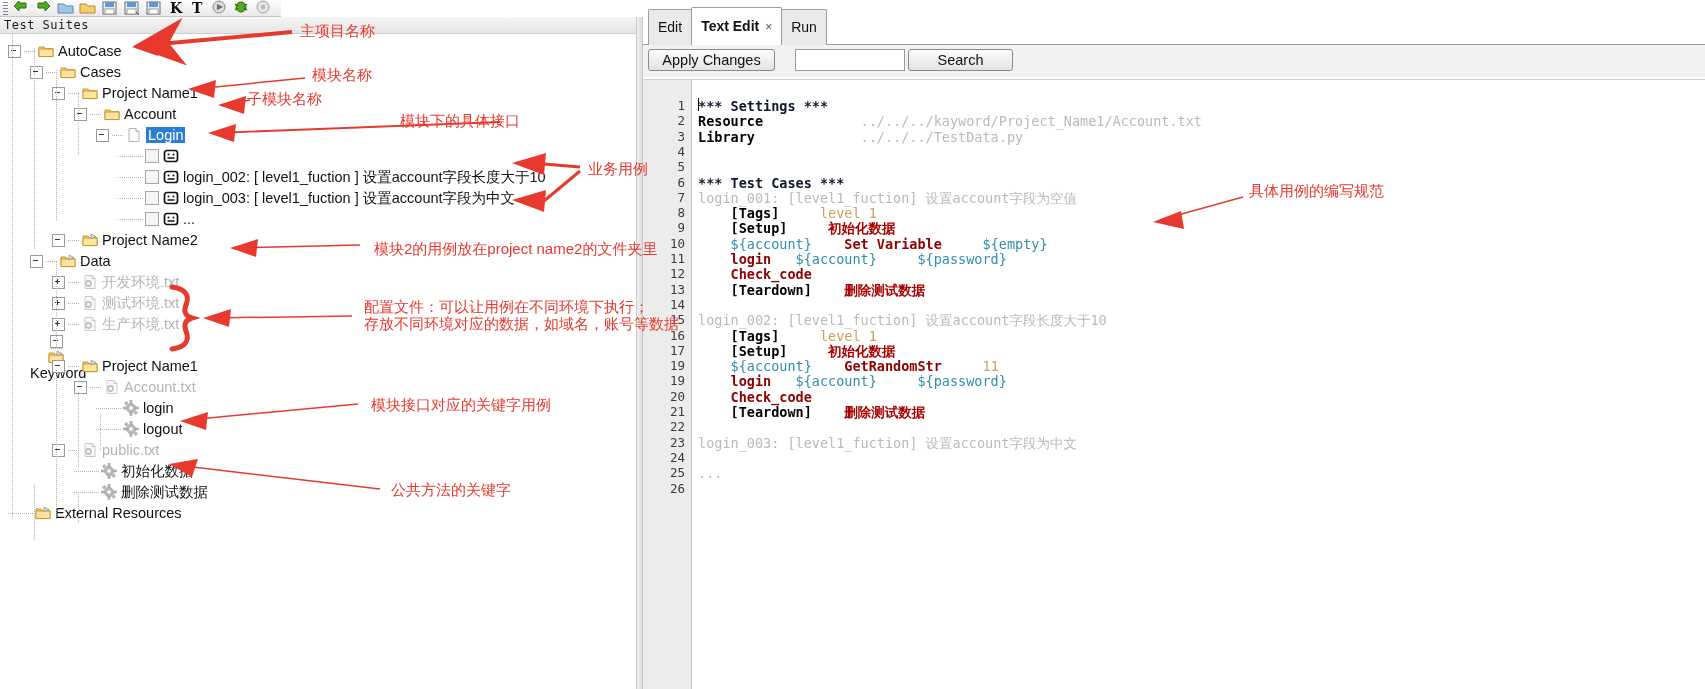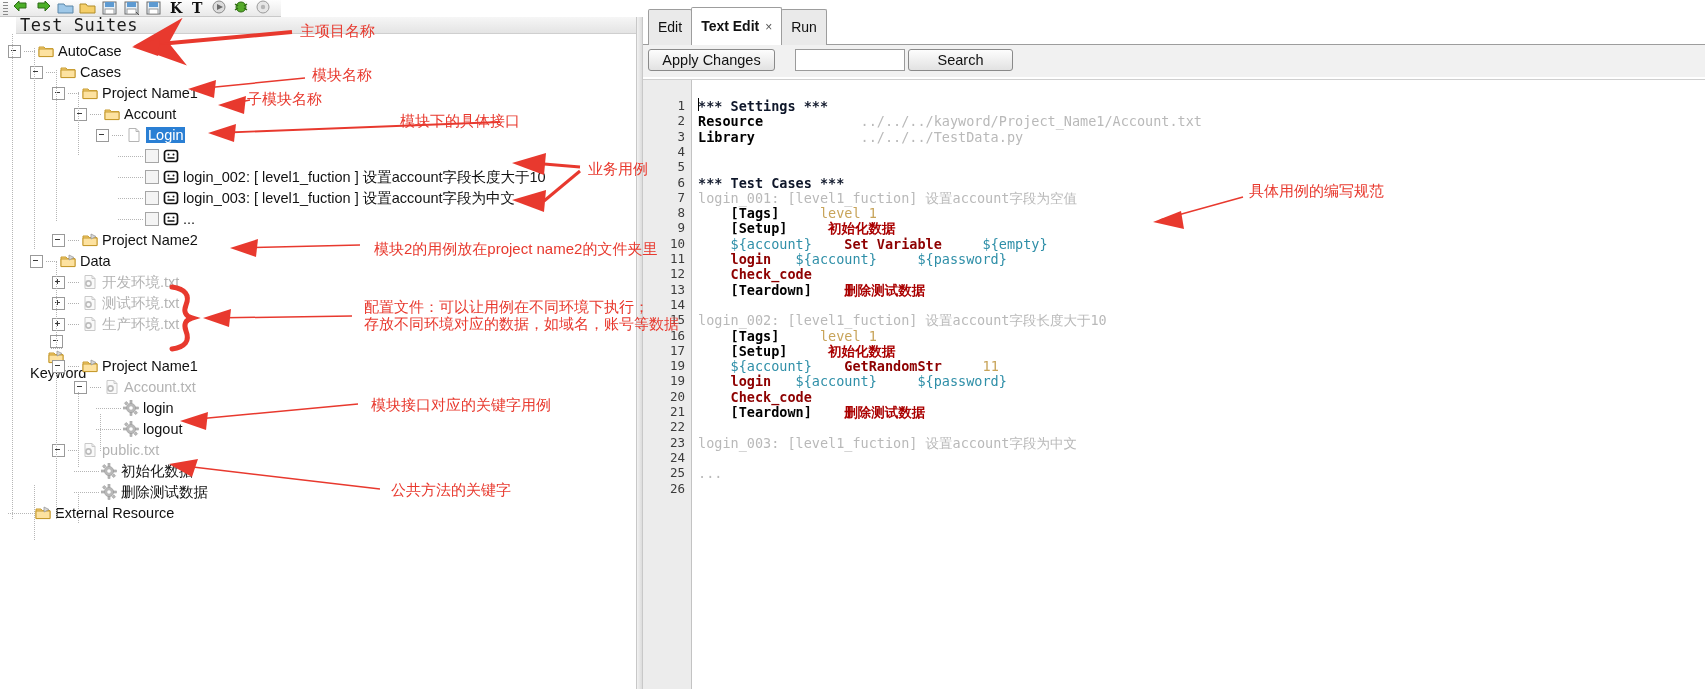--- a/index.html
+++ b/index.html
@@ -19,24 +19,24 @@
   #toolbar-rest{
     position:absolute;left:281px;top:0;width:1424px;height:17px;background:#ffffff;
   }
   .tb-grip{width:5px;height:13px;background:
      repeating-linear-gradient(to bottom,#8a8a8a 0 1px,transparent 1px 3px);
      margin-right:2px;}
   .tbi{width:20px;height:16px;position:relative;display:inline-block;}
   .tbi svg{display:block;}
   
   #tree-header{
-    position:absolute;left:16px;top:17px;width:636px;height:17px;
+    position:absolute;left:0;top:17px;width:636px;height:17px;
     background:linear-gradient(#f6f6f6,#e4e4e4);
     border-bottom:1px solid #cfcfcf;
-    font-size:17px;line-height:17px;padding-left:4px;box-sizing:border-box;
+    font-size:12px;line-height:17px;padding-left:4px;box-sizing:border-box;
     color:#1b1b1b;font-family:"DejaVu Sans Mono",monospace;letter-spacing:.5px;
   }
   #tree-panel{
     position:absolute;left:0;top:34px;width:636px;height:510px;background:#fff;
     overflow:hidden;
   }
   #tree-divider{
     position:absolute;left:636px;top:17px;width:5px;height:672px;
     background:linear-gradient(to right,#f2f2f2,#dcdcdc);
     border-left:1px solid #c8c8c8;border-right:1px solid #c8c8c8;
@@ -431,21 +431,21 @@
         </svg></span>
       <span class="lbl">删除测试数据</span>
     </div>
     <div class="node" style="top: 469px; left: 8px;">
       <span style="width: 26px; flex: 0 0 auto; height: 1px; background: repeating-linear-gradient(to right, rgb(182, 182, 182) 0px, rgb(182, 182, 182) 1px, transparent 1px, transparent 2px); margin-right: 1px;"></span>
       <span class="ic"><svg width="16" height="16" viewBox="0 0 16 16">
           <path d="M1 4 h5 l1.3 1.6 H15 v8 H1 Z" fill="#f6cf74" stroke="#c69a2e" stroke-width="1"></path>
           <path d="M1 6 h14 v7.5 H1 Z" fill="#fde2a0" stroke="#c69a2e" stroke-width="1"></path>
           <path d="M9 2 l5 2.5 -5 2.5 Z" fill="#d8d8d8" stroke="#9a9a9a" stroke-width=".8"></path>
         </svg></span>
-      <span class="lbl">External Resource</span>
+      <span class="lbl">External Resources</span>
     </div>
     <div class="vline" style="left: 12px; top: -16px; height: 502px;"></div>
     <div class="vline" style="left: 34px; top: 14px; height: 202px;"></div>
     <div class="vline" style="left: 34px; top: 451px; height: 55px;"></div>
     <div class="vline" style="left: 56px; top: 36px; height: 152px;"></div>
     <div class="vline" style="left: 78px; top: 58px; height: 64px;"></div>
     <div class="vline" style="left: 100px; top: 80px;"></div>
     <div class="vline" style="left: 56px; top: 228px; height: 86px;"></div>
     <div class="vline" style="left: 56px; top: 336px; height: 150px;"></div>
     <div class="vline" style="left: 78px; top: 358px; height: 76px;"></div>

